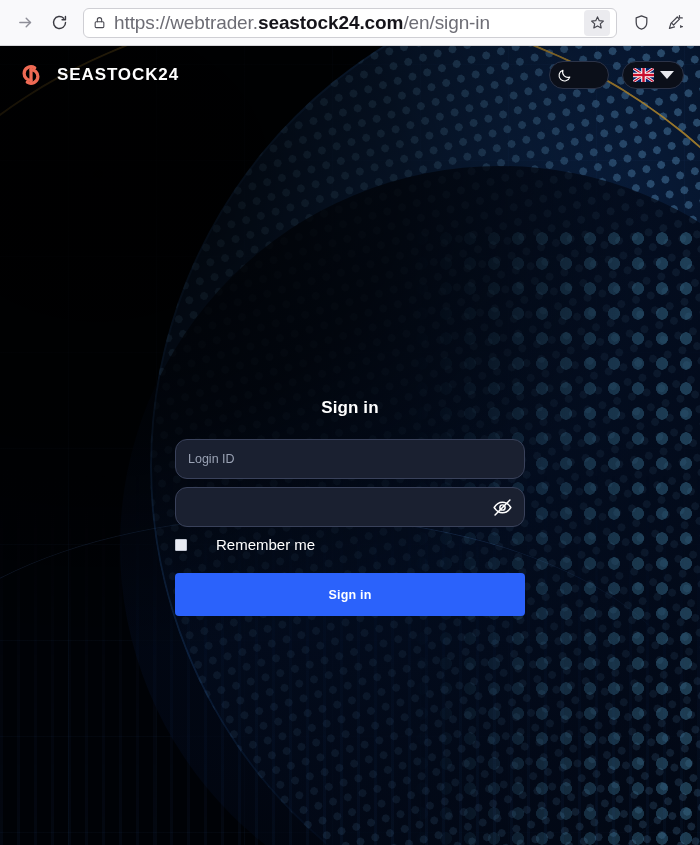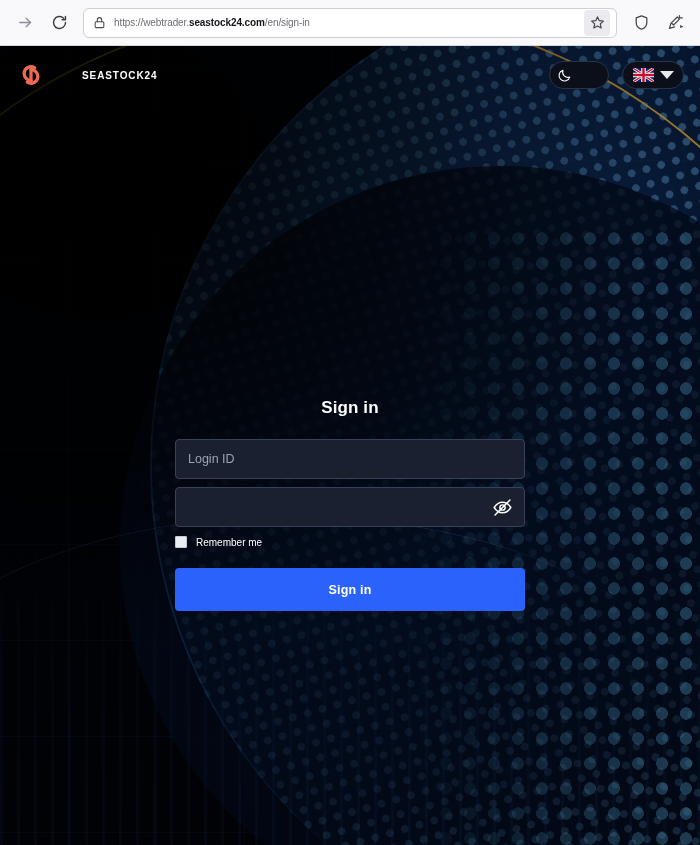--- a/index.html
+++ b/index.html
@@ -41,21 +41,21 @@
     border-radius: 6px;
     display: flex;
     align-items: center;
     padding: 0 6px 0 9px;
     margin: 0 5px;
     min-width: 0;
   }
   .lock-icon { flex: 0 0 auto; margin-right: 8px; display: flex; }
   .url-text {
     flex: 1 1 auto;
-    font-size: 10px;
+    font-size: 19px;
     color: #6d6d75;
     white-space: nowrap;
     overflow: hidden;
     letter-spacing: -0.1px;
   }
   .url-text .host { color: #15141a; font-weight: 600; }
   .star-btn {
     flex: 0 0 auto;
     width: 26px; height: 26px;
     border-radius: 4px;
@@ -188,24 +188,23 @@
     width: 700px;
     height: 58px;
     display: flex;
     align-items: center;
     padding: 0 16px;
     z-index: 10;
   }
   .brand { display: flex; align-items: center; gap: 11px; }
   .brand-name {
     color: #ffffff;
-    font-size: 10px;
+    font-size: 17px;
     font-weight: 700;
     letter-spacing: 0.9px;
-    margin-left: 25px;
   }
   .header-right {
     margin-left: auto;
     display: flex;
     align-items: center;
     gap: 13px;
   }
   .theme-toggle {
     width: 60px; height: 28px;
     border-radius: 14px;
@@ -248,21 +247,21 @@
     text-align: center;
     margin-bottom: 21px;
     letter-spacing: 0.1px;
   }
   .field {
     position: relative;
     width: 350px;
     height: 40px;
     background: #1a2030;
     border: 1px solid #39415a;
-    border-radius: 4px;
+    border-radius: 12px;
     display: flex;
     align-items: center;
     padding: 0 12px;
     margin-bottom: 8px;
   }
   .field input {
     width: 100%;
     background: transparent;
     border: none;
     outline: none;
@@ -287,21 +286,22 @@
   }
   .checkbox {
     width: 12px; height: 12px;
     background: #e9ecf3;
     border: 1px solid #c3c8d4;
     border-radius: 1px;
     flex: 0 0 auto;
   }
   .remember-label {
     color: #ffffff;
-    font-size: 10px;
+    font-size: 15px;
+    margin-left: 20px;
   }
   .submit-btn {
     width: 350px;
     height: 43px;
     background: #2b62fb;
     border: none;
     border-radius: 4px;
     color: #ffffff;
     font-family: "Liberation Sans", sans-serif;
     font-size: 12.5px;

